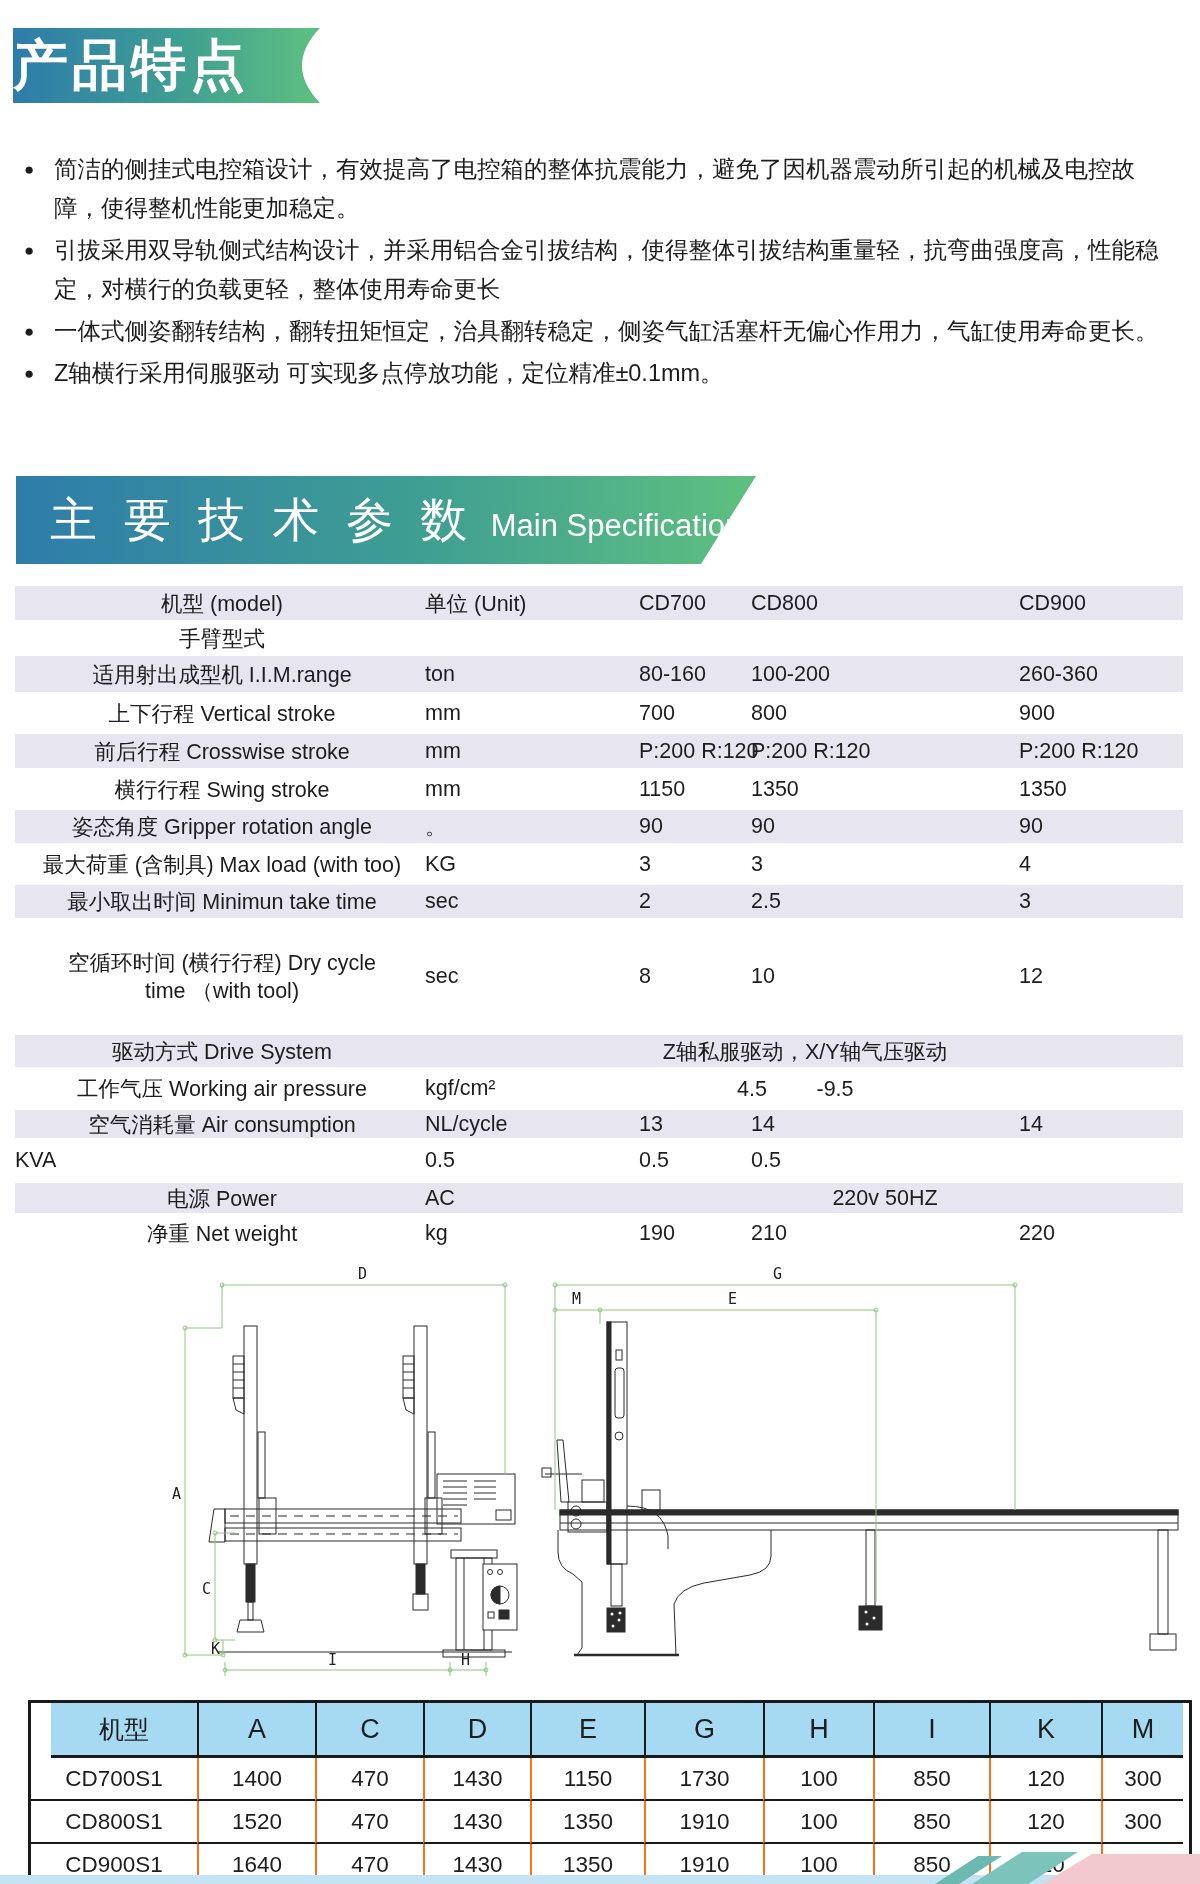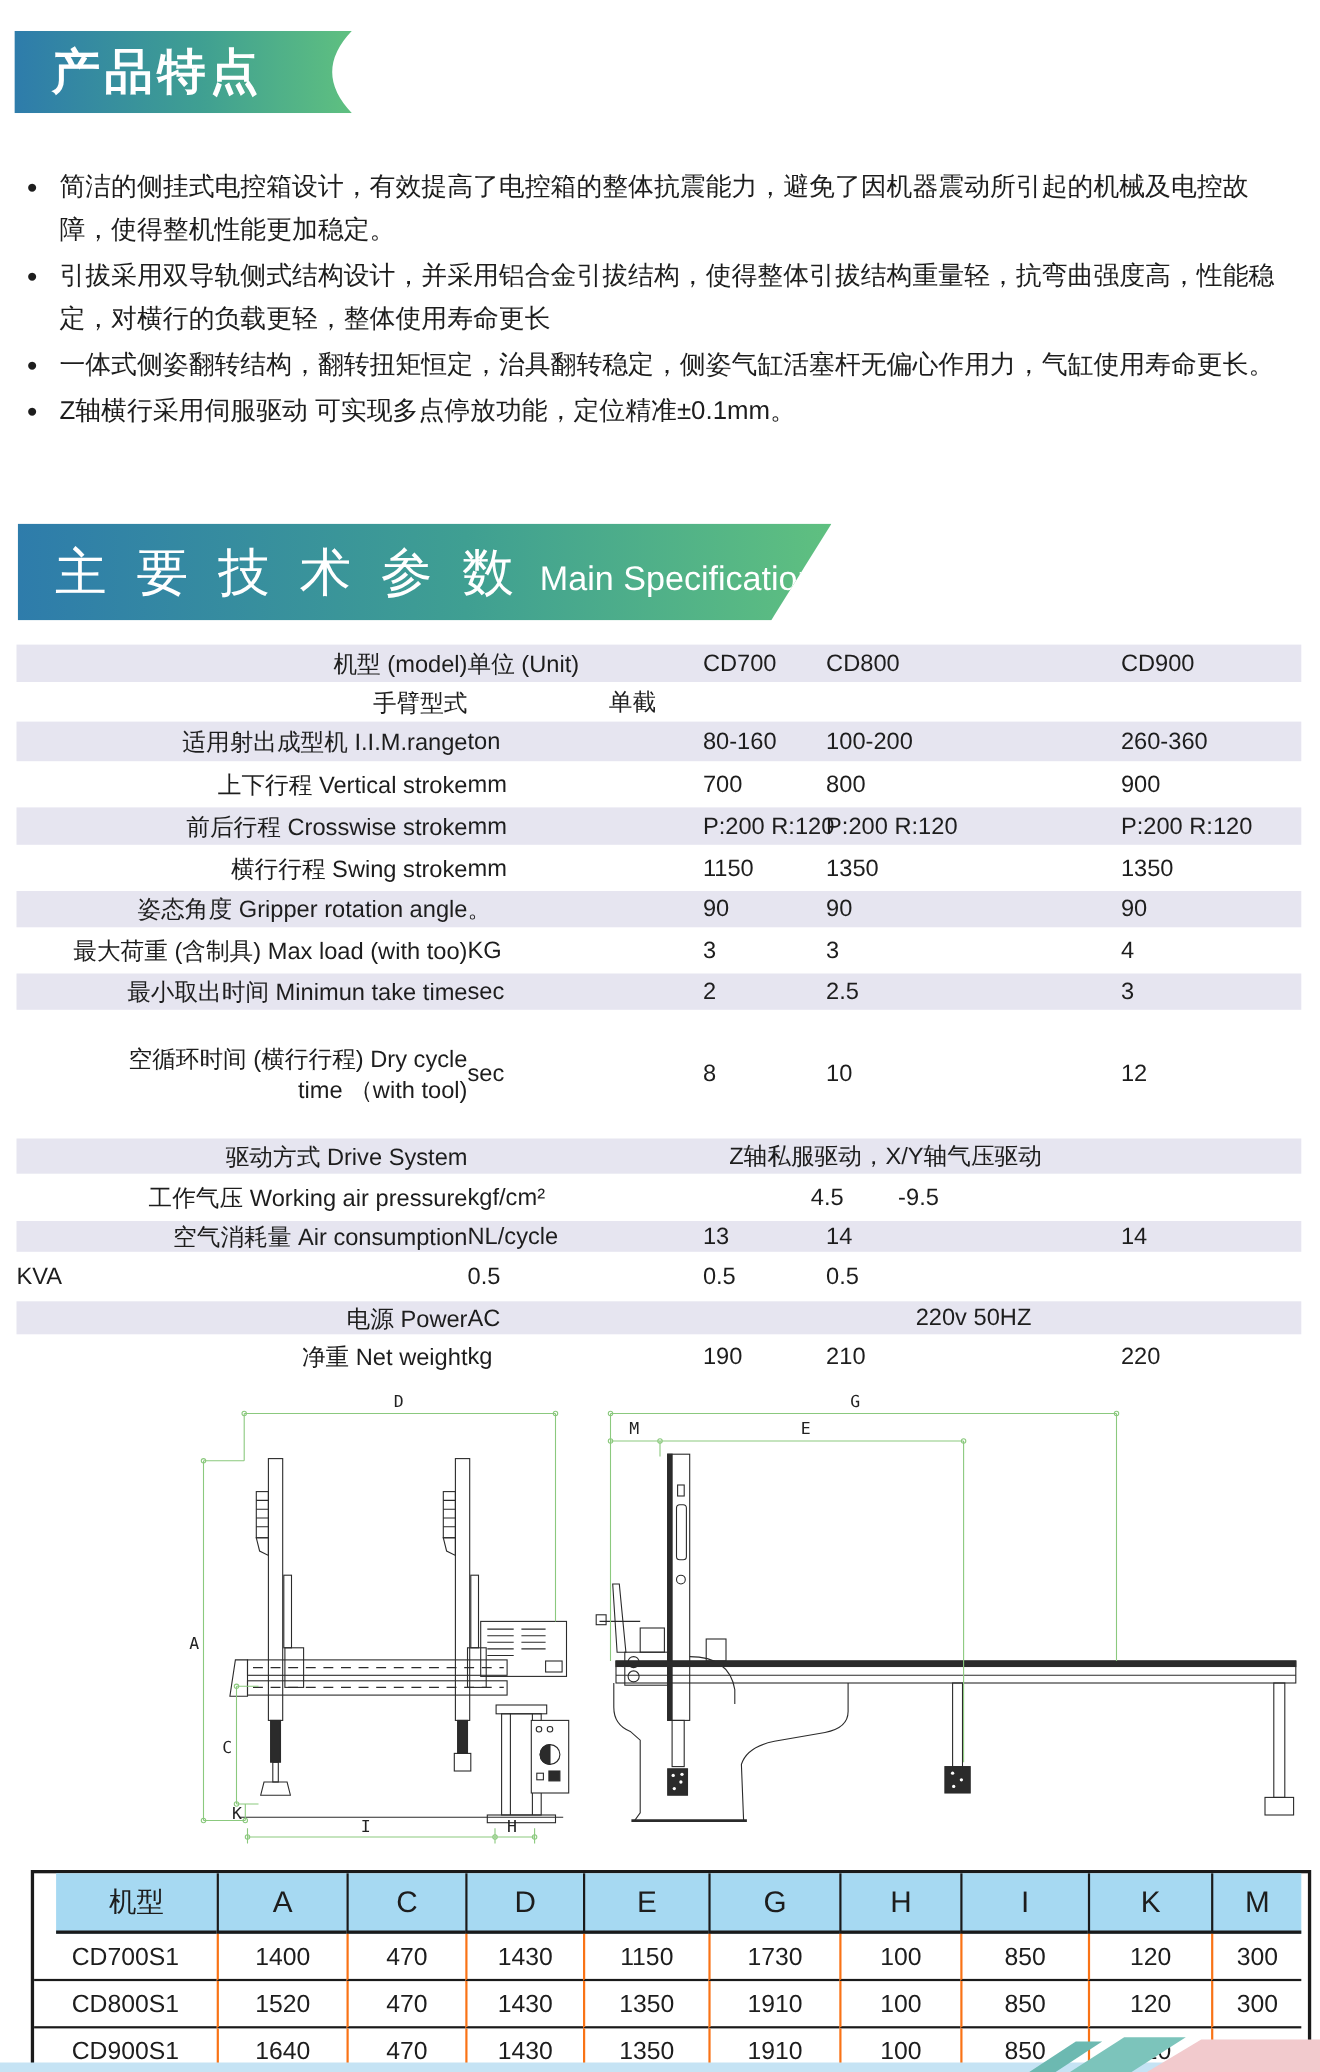--- a/index.html
+++ b/index.html
@@ -6,42 +6,42 @@
   body{font-family:"Liberation Sans",sans-serif;color:#1d1d1d;background:#fff;}
   .page{position:relative;width:1200px;height:1884px;background:#fff;overflow:hidden;}
 
   
   .banner1{
     position:absolute;left:13px;top:28px;width:307px;height:75px;
     background:linear-gradient(90deg,#2e7cab 0%,#3f9f92 55%,#5fc080 100%);
     clip-path:path("M0 0 L307 0 Q271 37.5 307 75 L0 75 Z");
     line-height:75px;white-space:nowrap;padding-left:0;
   }
-  .banner1 .t{font-size:44px;font-weight:bold;color:#fff;letter-spacing:4px;margin-left:34px;}
+  .banner1 .t{font-size:55px;font-weight:bold;color:#fff;letter-spacing:4px;}
   .banner2{
     position:absolute;left:16px;top:476px;width:740px;height:88px;
     background:linear-gradient(90deg,#2e7cab 0%,#3f9f92 55%,#5fc080 100%);
     clip-path:polygon(0 0,100% 0,calc(100% - 55px) 100%,0 100%);
     line-height:88px;white-space:nowrap;
   }
   .banner2 .zh{font-size:47px;font-weight:normal;color:#fff;letter-spacing:7px;margin-left:34px;}
   .banner2 .en{font-size:31px;color:#fff;margin-left:12px;}
 
   
   .features{position:absolute;left:22px;top:150px;width:1152px;list-style:none;margin:0;padding:0;
     font-size:23.5px;}
   .features li{position:relative;padding-left:32px;line-height:39px;margin-bottom:3px;}
   .features li::before{content:"●";position:absolute;left:2px;top:0;font-size:17px;line-height:39px;}
 
   
   .spec{position:absolute;left:15px;top:586px;width:1168px;font-size:21.5px;}
   .srow{display:grid;grid-template-columns:410px 214px 112px 268px 112px 1fr;align-items:center;}
   .lav{background:#e6e5f0;}
   .c{overflow:visible;white-space:nowrap;}
-  .lab{text-align:right;padding-left:4px;}
+  .lab{text-align:center;padding-left:4px;}
   .ctr{text-align:left;}
   .spanc{grid-column:2/7;position:relative;height:100%;}
   .spanc3{grid-column:3/7;position:relative;height:100%;}
   .pin{position:absolute;top:50%;transform:translate(-50%,-50%);white-space:nowrap;}
   .two-line div{line-height:28px;}
 
   
   .diagram{position:absolute;left:130px;top:1262px;width:1060px;height:428px;}
   .diagram text{font-family:"DejaVu Sans Mono",monospace;font-size:15px;fill:#222;stroke:none;}
 
@@ -87,23 +87,20 @@
       <div class="c lab">机型 (model)</div>
       <div class="c ctr">单位 (Unit)</div>
       <div class="c ctr">CD700</div>
       <div class="c ctr">CD800</div>
       <div class="c ctr">CD900</div>
       <div class="c"></div>
     </div>
 
     <div class="srow" style="height:36px">
       <div class="c lab">手臂型式</div>
-      <div class="spanc">
-        <span class="pin" style="left:150px">单截</span>
-      </div>
     </div>
 
     <div class="srow lav" style="height:36px">
       <div class="c lab">适用射出成型机 I.I.M.range</div>
       <div class="c ctr">ton</div>
       <div class="c ctr">80-160</div>
       <div class="c ctr">100-200</div>
       <div class="c ctr">260-360</div>
       <div class="c"></div>
     </div>

